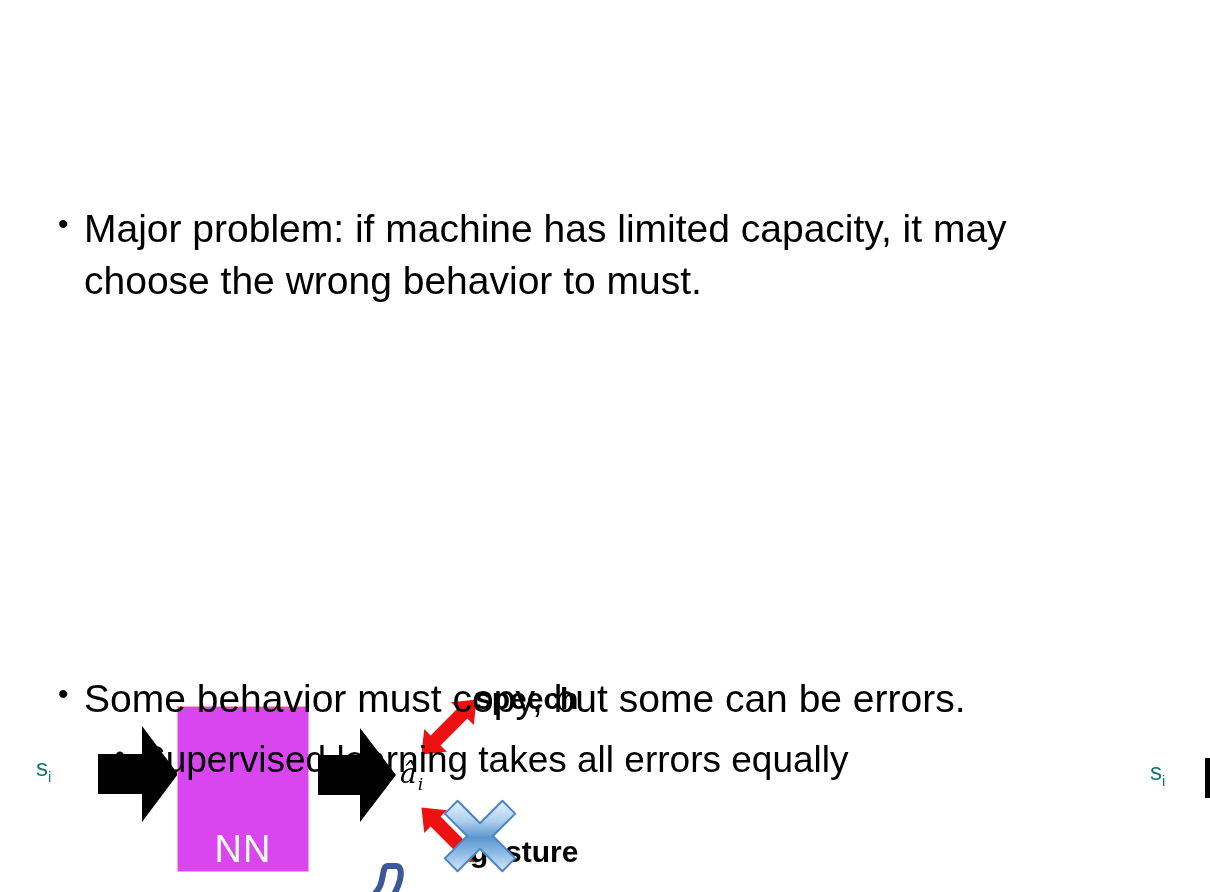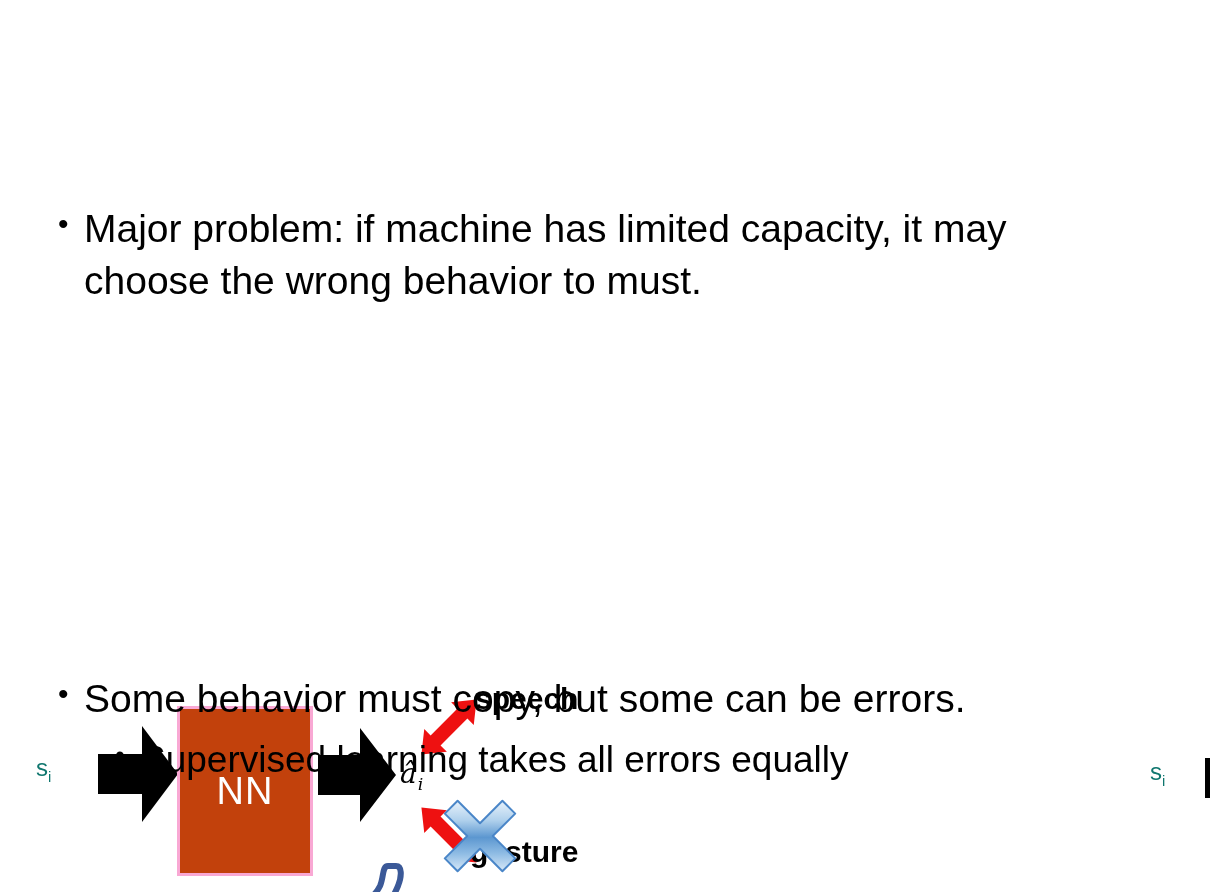--- a/index.html
+++ b/index.html
@@ -33,22 +33,22 @@
   #bullet-b1{left:58px;top:673px;width:1100px;}
   #bullet-b2{left:115px;top:735px;width:1060px;font-size:37px;}
   #bullet-b2 .dot{font-size:28px;}
 
   
   .diagram{position:absolute;top:330px;height:310px;}
   #diagram-left{left:0px;width:620px;}
   #diagram-right{left:560px;width:650px;}
 
   .nnbox{
-    position:absolute;background:#c2410c;border:3px solid #f9a8d4;
-    display:flex;align-items:center;justify-content:center;
+    position:absolute;background:#d946ef;border:1px solid #f9a8d4;
+    display:flex;align-items:flex-end;justify-content:center;
   }
   .nnbox .nnlabel{
     color:#ffffff;font-size:38px;font-weight:400;letter-spacing:1px;
     font-family:"Liberation Sans","DejaVu Sans",sans-serif;
   }
   .actor-label{
     position:absolute;font-size:34px;color:#000;white-space:nowrap;
     font-family:"Liberation Sans","DejaVu Sans",sans-serif;
   }
   .s-label{

